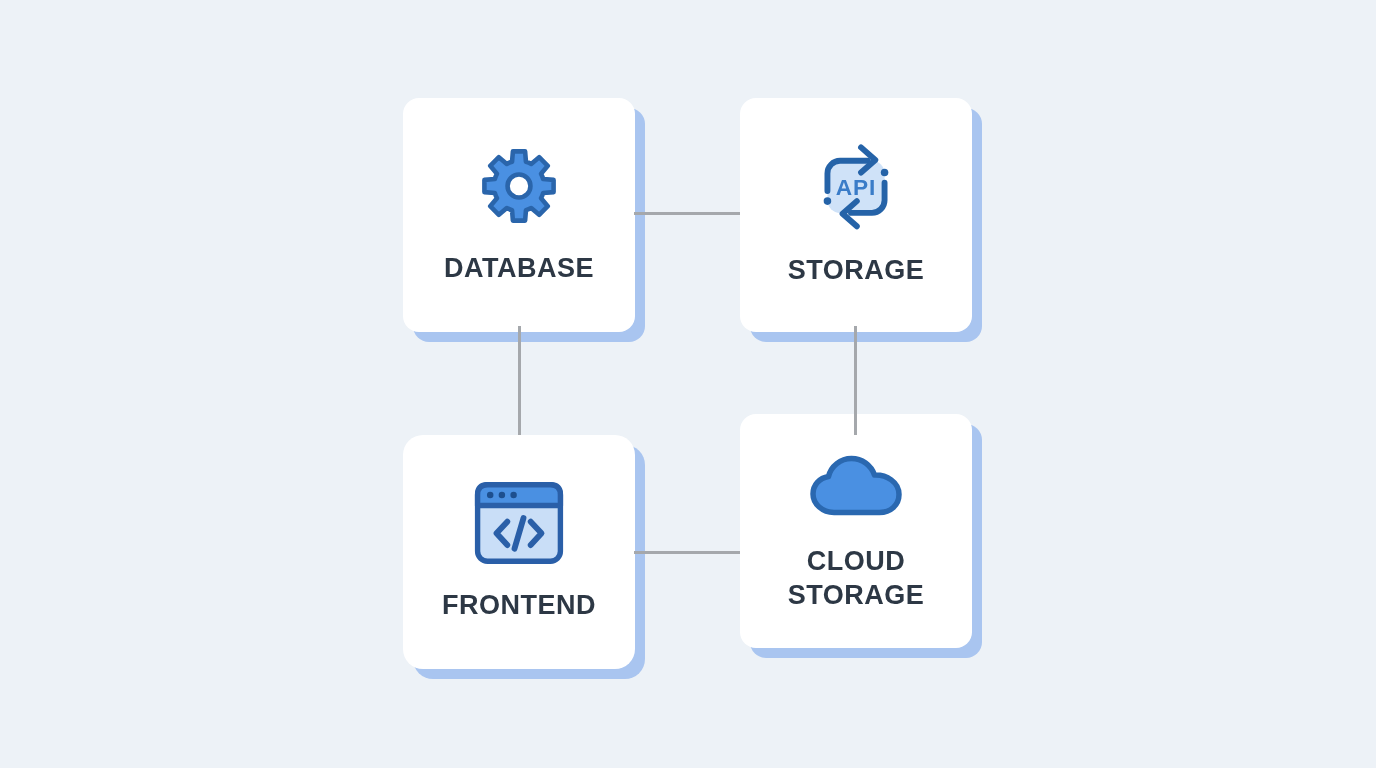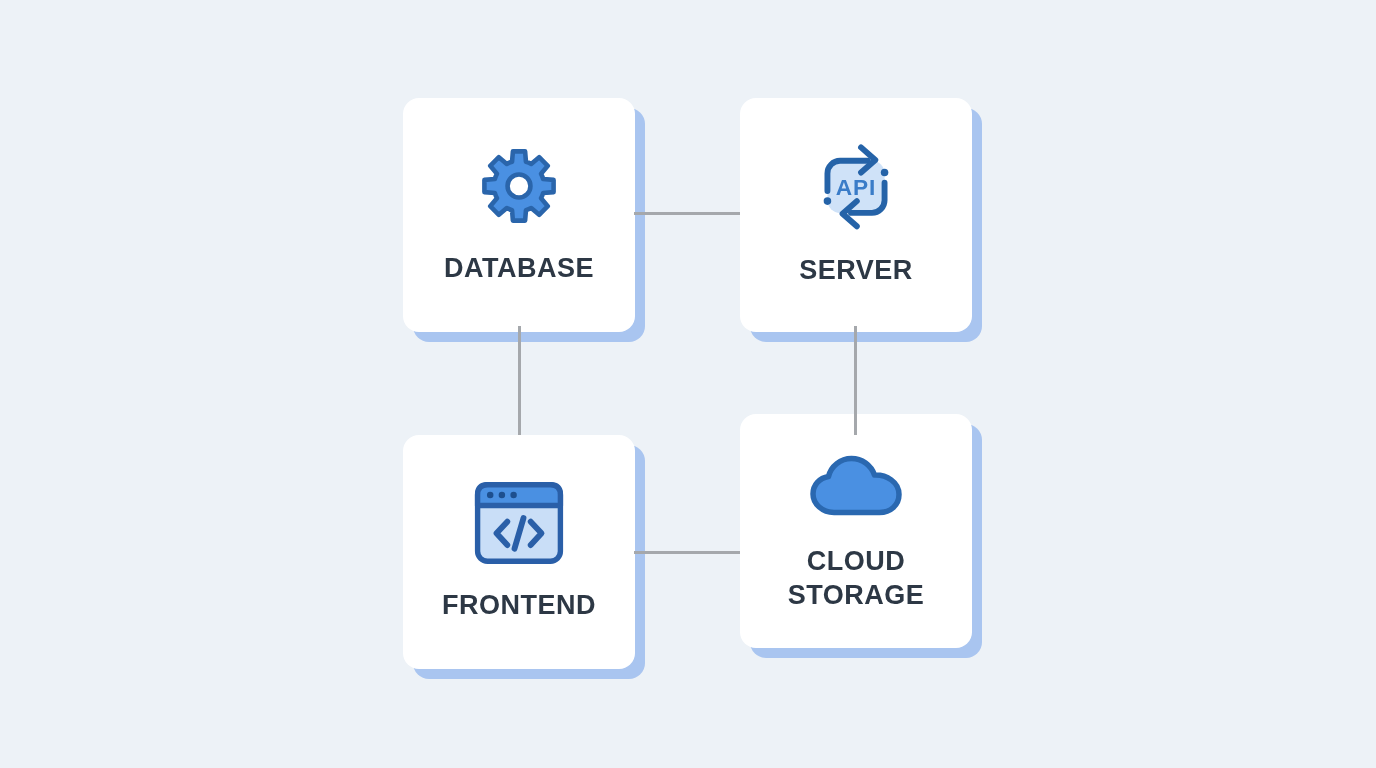--- a/index.html
+++ b/index.html
@@ -25,21 +25,21 @@
   .card .label{
     font-size:27px;font-weight:700;
     color:var(--label-color,#2d3845);
     letter-spacing:0.5px;
     text-align:center;
     max-width:180px;
     line-height:1.25;
   }
   #card-database{left:403px;top:98px;}
   #card-server{left:740px;top:98px;}
-  #card-frontend{left:403px;top:435px;}
+  #card-frontend{left:403px;top:435px;border-radius:20px;}
   #card-cloud{left:740px;top:414px;}
   .connector{
     position:absolute;
     background:var(--connector,#a5a8ac);
     z-index:2;
   }
   #conn-db-server{left:634px;top:212px;width:106px;height:3px;}
   #conn-frontend-cloud{left:634px;top:551px;width:106px;height:3px;}
   #conn-db-frontend{left:518px;top:326px;width:3px;height:109px;}
   #conn-server-cloud{left:854px;top:326px;width:3px;height:109px;}
@@ -78,21 +78,21 @@
           <path d="M16 58 V37 C16 28.7 22.7 22 31 22 H64"></path>
           <path d="M56 6 L73 21 L56 36"></path>
           <path d="M84 48 V69 C84 77.3 77.3 84 69 84 H44"></path>
           <path d="M51 70 L34 85 L51 100"></path>
         </g>
         <circle cx="84" cy="36" r="4.5" fill="#2563a8"></circle>
         <circle cx="16" cy="70" r="4.5" fill="#2563a8"></circle>
         <text class="api-text" x="50" y="63" text-anchor="middle" fill="#3a7cc8">API</text>
       </svg>
     </span>
-    <div class="label">SERVER</div>
+    <div class="label">STORAGE</div>
   </div>
 
   <div class="card" id="card-frontend">
     <span class="icon">
       <svg width="90" height="84" viewBox="0 0 100 93">
         <rect x="4" y="4" width="92" height="85" rx="11" fill="#c9def7" stroke="#2a5fa8" stroke-width="6"></rect>
         <path d="M4 15 Q4 4 15 4 H85 Q96 4 96 15 V27 H4 Z" fill="#4a90e2" stroke="#2a5fa8" stroke-width="6" stroke-linejoin="round"></path>
         <circle cx="18" cy="15.5" r="3.6" fill="#1d4f8f"></circle>
         <circle cx="31" cy="15.5" r="3.6" fill="#1d4f8f"></circle>
         <circle cx="44" cy="15.5" r="3.6" fill="#1d4f8f"></circle>

